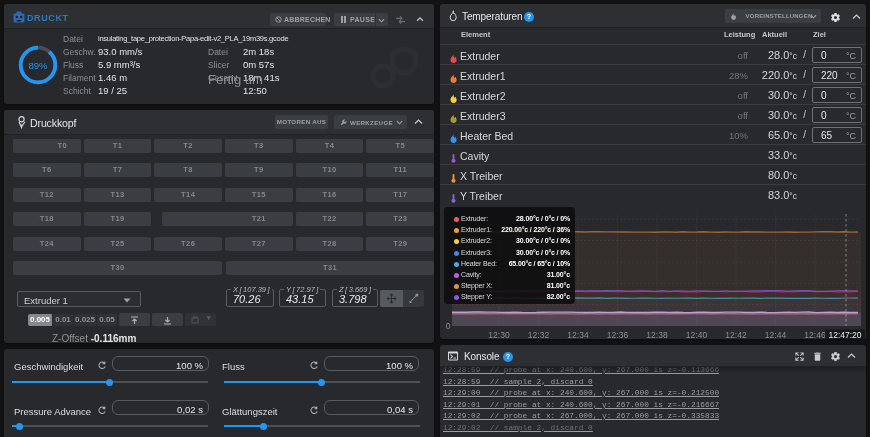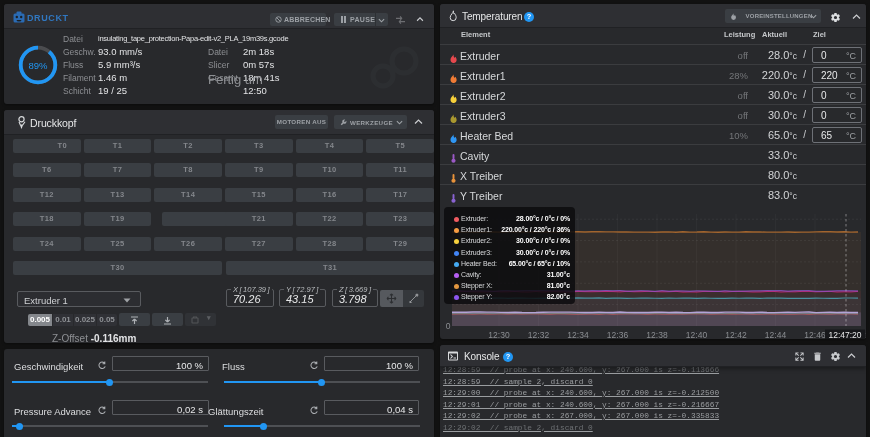--- a/index.html
+++ b/index.html
@@ -25,21 +25,21 @@
   .tname { position:absolute; left:20px; top:4.5px; font-size:10.5px; color:#d6d8da; }
   .tpow { position:absolute; right:118px; top:5px; font-size:9.5px; color:#747679; }
   .tcur { position:absolute; right:69px; top:4px; font-size:11px; color:#d3d5d7; }
   .deg { font-size:8.5px; }
   .tslash { position:absolute; right:60px; top:4px; font-size:10px; color:#c8cacd; }
   .tin { position:absolute; right:4px; top:1.5px; width:50px; height:16.5px; border:1px solid #6e7177; border-radius:2px; }
   .tin b { position:absolute; left:8px; top:2.5px; font-size:10px; color:#e8e9ea; font-weight:normal; }
   .tin i { position:absolute; right:5px; top:3px; font-size:9px; color:#9da0a4; font-style:normal; }
   .slbl { position:absolute; font-size:9.5px; color:#dddee0; }
   .ric { position:absolute; }
-  .sin { position:absolute; height:15px; border:1px solid #595b5f; border-radius:1px; }
+  .sin { position:absolute; height:15px; border:1px solid #595b5f; border-radius:6px; }
   .sin span { position:absolute; right:5px; top:2.5px; font-size:9.5px; color:#e8e9ea; }
   .track { position:absolute; height:2px; background:#4e5054; }
   .fill { position:absolute; left:0; top:0; height:2px; background:#2196f3; }
   .thumb { position:absolute; top:-2.5px; width:7px; height:7px; border-radius:50%; background:#2196f3; }
   .stepb { width:20px; background:#303136; color:#8f9296; font-size:8px; font-weight:bold; text-align:center; line-height:12px; }
 
 </style>
 </head>
 <body>
 <div id="root">
@@ -253,21 +253,21 @@
         <path d="M8.5 3 A4 4 0 1 0 9 6.5 M8.5 0.5 v2.8 h-2.8" stroke="#a9acb0" stroke-width="1.3" fill="none"></path>
       </svg>
     <div class="sin" style="left:108px; top:51px; width:97px;">
         <span>0,02 s</span>
       </div>
     <div class="track" style="left:8px; top:76px; width:196px;">
         <div class="fill" style="width:7px;"></div>
         <div class="thumb" style="left:3.5px;"></div>
       </div>
 
-    <div class="slbl" style="left:204px; top:56.5px;">Glättungszeit</div>
+    <div class="slbl" style="left:218px; top:56.5px;">Glättungszeit</div>
     <svg class="ric" style="left:306px; top:57px;" width="8" height="9" viewBox="0 0 10 11">
         <path d="M8.5 3 A4 4 0 1 0 9 6.5 M8.5 0.5 v2.8 h-2.8" stroke="#a9acb0" stroke-width="1.3" fill="none"></path>
       </svg>
     <div class="sin" style="left:320px; top:51px; width:95px;">
         <span>0,04 s</span>
       </div>
     <div class="track" style="left:220px; top:76px; width:196px;">
         <div class="fill" style="width:39px;"></div>
         <div class="thumb" style="left:35.5px;"></div>
       </div>

